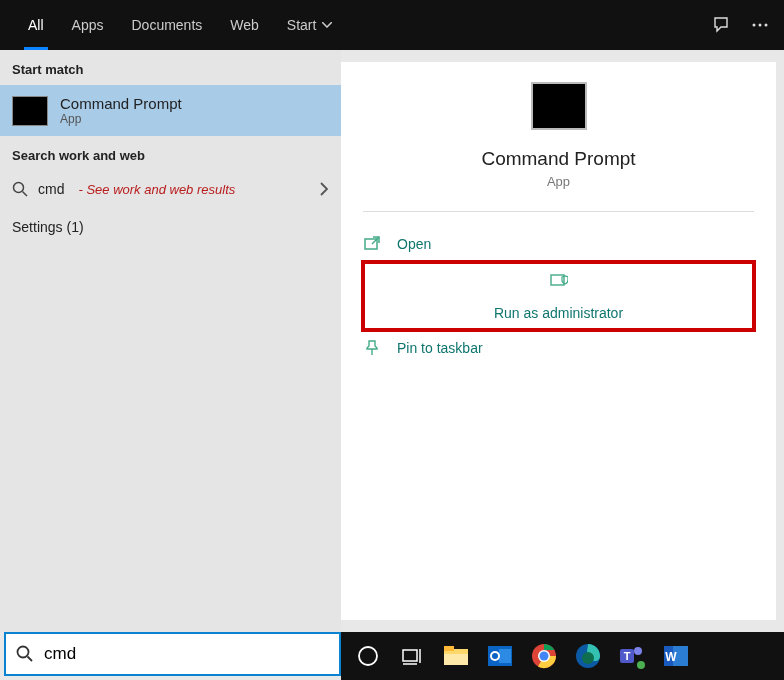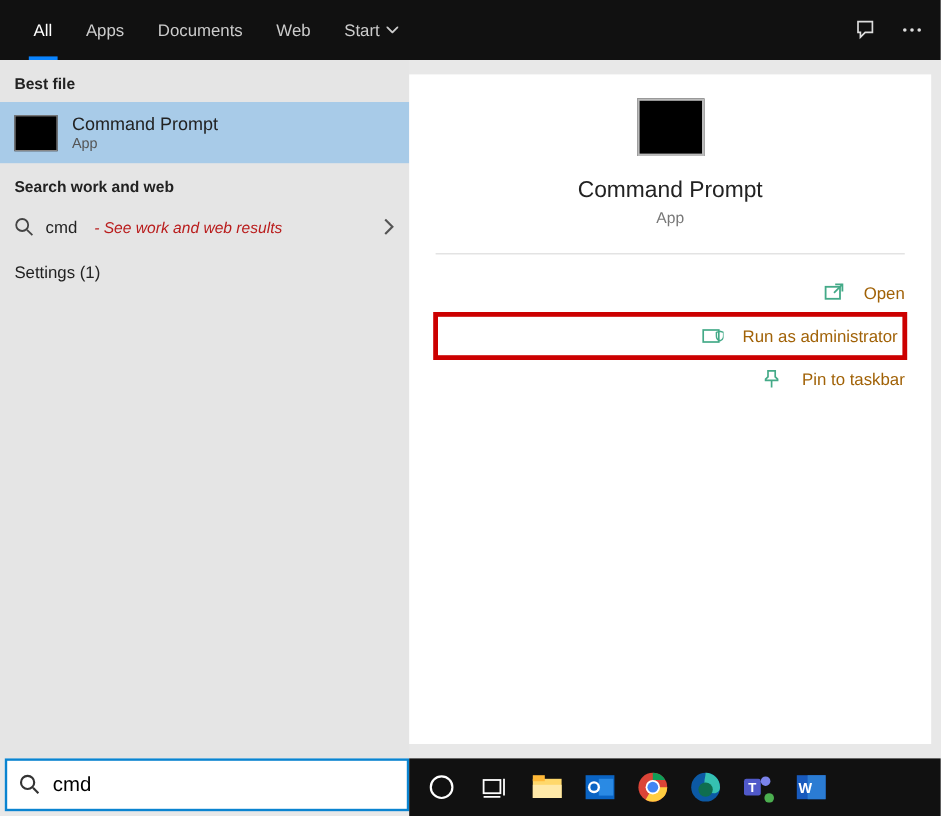--- a/index.html
+++ b/index.html
@@ -26,22 +26,22 @@
 .search-web .hint { font-size:13px; color:#b91c1c; margin-left:4px;font-style:italic; }
 .search-web .chev { margin-left:auto; }
 .settings-row { padding:12px 12px; font-size:14px; color:#222; }
 
 .right-pane { flex:1; background:#fff; margin:12px 8px 12px 0; padding:20px 0 0 0; display:flex; flex-direction:column; align-items:stretch; }
 .hero { display:flex; flex-direction:column; align-items:center; padding-bottom:22px; border-bottom:1px solid #ddd; margin:0 22px; }
 .hero-thumb { width:56px; height:48px; background:#000; border:2px solid #bbb; margin-bottom:18px; }
 .hero-title { font-size:19px; color:#222; }
 .hero-sub { font-size:13px; color:#777; margin-top:4px; }
 .actions { padding:14px 22px; }
-.action-row { display:flex; align-items:center; gap:16px; padding:9px 0; font-size:14px; color:#a16207;justify-content:flex-end; }
-.action-row.highlighted { outline:4px solid #cc0000; outline-offset:-2px; padding:9px 6px; }
+.action-row { display:flex; align-items:center; gap:16px; padding:9px 0; font-size:14px; color:#0f766e; }
+.action-row.highlighted { outline:4px solid #cc0000; outline-offset:-2px; padding:9px 6px;flex-direction:column; }
 .action-row svg { flex:0 0 18px; }
 
 .search-bar { position:absolute; left:4px; right:0; bottom:0; height:48px; display:flex; }
 .search-box { width:337px; height:44px; border:2px solid #0a84d0; background:#fff; display:flex; align-items:center; padding:0 10px; gap:10px; }
 .search-box input { border:none; outline:none; font-size:17px; flex:1; background:transparent; }
 .taskbar { flex:1; background:#111; display:flex; align-items:center; gap:14px; padding:0 12px; }
 .task-icon { width:30px; height:30px; display:flex; align-items:center; justify-content:center; }
 </style>
 </head>
 <body>
@@ -66,21 +66,21 @@
     <svg width="20" height="20" viewBox="0 0 20 20">
         <circle cx="4" cy="10" r="1.5"></circle>
         <circle cx="10" cy="10" r="1.5"></circle>
         <circle cx="16" cy="10" r="1.5"></circle>
       </svg>
   </div>
 </div>
 
 <div class="main">
   <div class="left-pane">
-    <div class="section-header">Best file</div>
+    <div class="section-header">Start match</div>
     <div class="best-match">
       <div class="cmd-thumb"></div>
       <div class="best-match-text">
         <div class="title">Command Prompt</div>
         <div class="sub">App</div>
       </div>
     </div>
     <div class="section-header">Search work and web</div>
     <div class="search-web">
       <svg width="16" height="16" viewBox="0 0 16 16">

